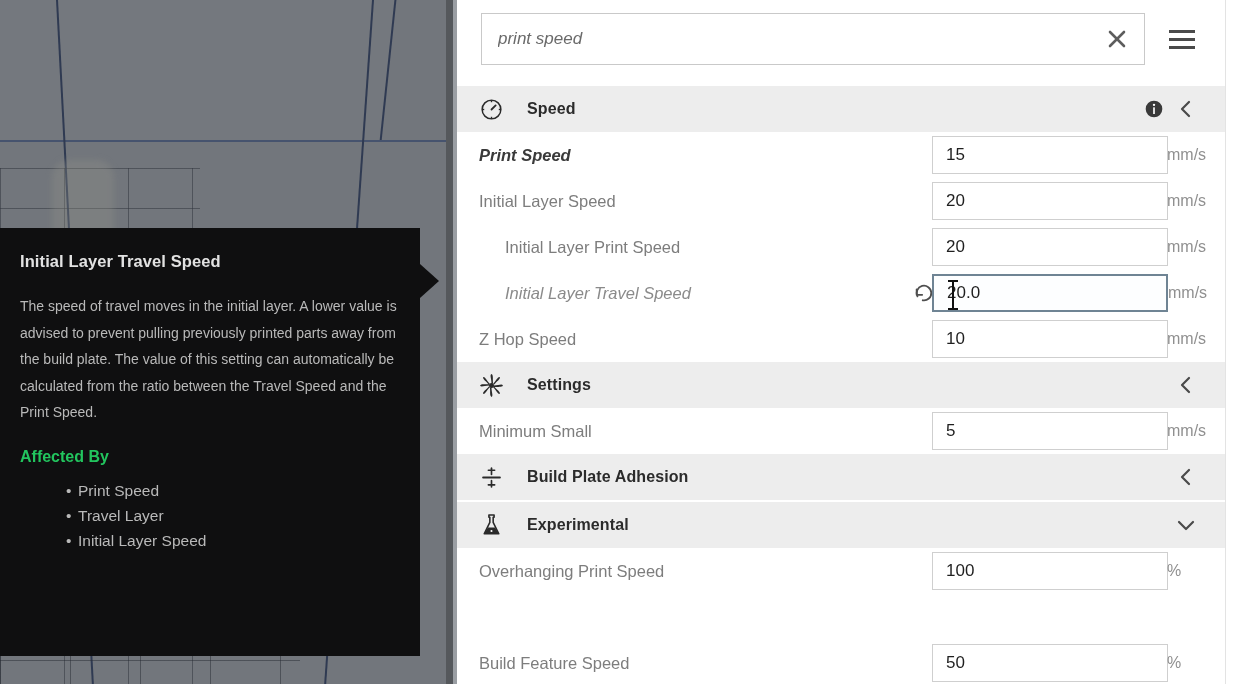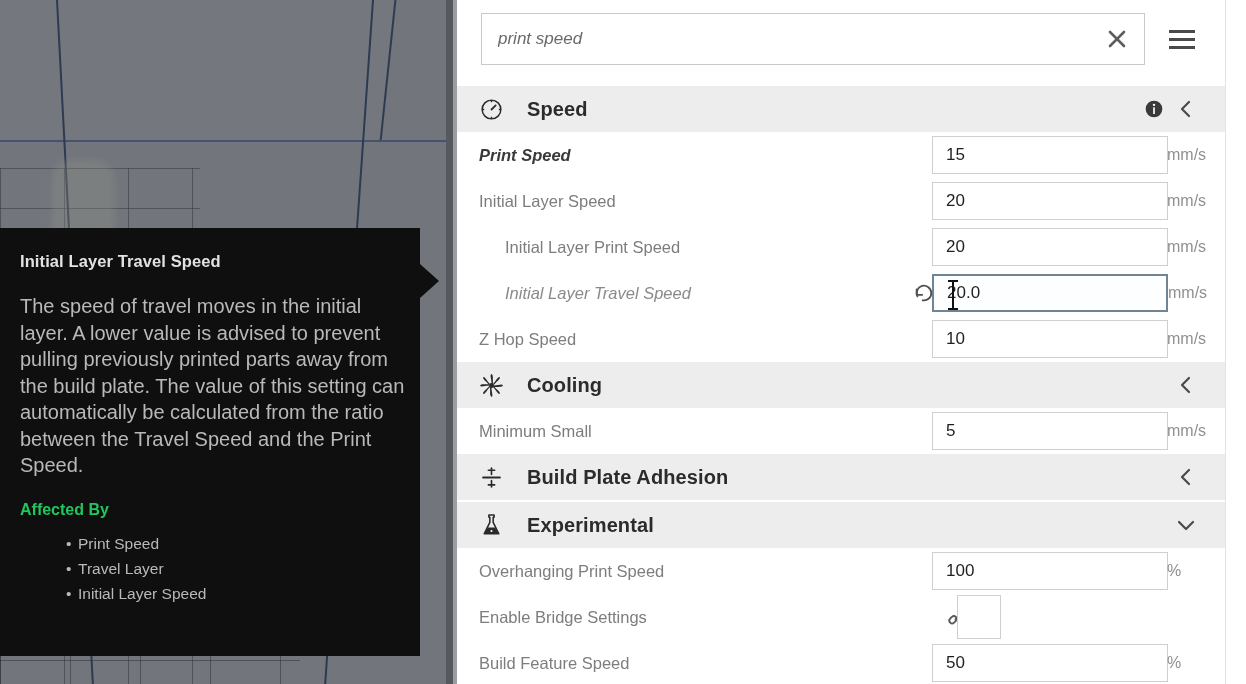--- a/index.html
+++ b/index.html
@@ -69,21 +69,21 @@
   .tooltip {
     position: absolute; left: 0; top: 228px; width: 420px; height: 428px;
     background: #0f0f10; color: #c9c9c9; padding: 24px 22px 0 20px;
     z-index: 30;
   }
   .tt-title {
     font-size: 16.5px; font-weight: bold; color: #e2e2e2;
     margin-bottom: 22px; letter-spacing: .1px;
   }
   .tt-body {
-    font-size: 20px; line-height: 26.5px; color: #b9b9b9;
+    font-size: 14px; line-height: 26.5px; color: #b9b9b9;
     width: 392px; margin-bottom: 22px;
   }
   .tt-sub {
     font-size: 16px; font-weight: bold; color: #22c55e; margin-bottom: 12px;
   }
   .tt-list { list-style: none; padding-left: 58px; }
   .tt-list li {
     font-size: 15.5px; line-height: 25px; color: #b9b9b9;
     position: relative;
   }
@@ -142,21 +142,21 @@
   .cat {
     position: absolute; left: 0; width: 768px; height: 46px;
     background: #ededed; display: flex; align-items: center;
     padding: 0 22px 0 22px;
   }
   .cat-icon {
     width: 34px; display: flex; align-items: center; justify-content: flex-start;
     color: #2a2a2a;
   }
   .cat-label {
-    flex: 1; font-size: 20px; font-weight: bold; color: #2b2b2b;
+    flex: 1; font-size: 16px; font-weight: bold; color: #2b2b2b;
     padding-left: 14px; letter-spacing: .1px;
   }
   .cat-info {
     width: 30px; display: flex; align-items: center; justify-content: center;
     color: #3a3a3a;
   }
   .cat-chev {
     width: 34px; display: flex; align-items: center; justify-content: center;
     color: #4a4a4a; font-size: 22px;
   }
@@ -349,21 +349,21 @@
           <path d="M12 10 C12 5 10 2 12 1 C14 2 13 6 13.5 10 Z"></path>
           <path d="M14 12 C19 12 22 10 23 12 C22 14 18 13 14 13.5 Z"></path>
           <path d="M12 14 C12 19 14 22 12 23 C10 22 11 18 10.5 14 Z"></path>
           <path d="M10 12 C5 12 2 14 1 12 C2 10 6 11 10 10.5 Z"></path>
           <path d="M13.6 10.4 C17 6.8 18.2 3.4 20 4 C20.6 5.8 17 8 14.6 11 Z"></path>
           <path d="M13.6 13.6 C17.2 17.2 18.2 20.6 20 20 C20.6 18.2 17 16 14.6 13 Z"></path>
           <path d="M10.4 13.6 C6.8 17.2 5.8 20.6 4 20 C3.4 18.2 7 16 9.4 13 Z"></path>
           <path d="M10.4 10.4 C6.8 6.8 5.8 3.4 4 4 C3.4 5.8 7 8 9.4 11 Z"></path>
         </svg>
       </div>
-      <div class="cat-label">Cooling</div>
+      <div class="cat-label">Settings</div>
       <div class="cat-chev">
         <svg width="18" height="22" viewBox="0 0 18 22" fill="none" stroke="#4a4a4a" stroke-width="2.2" stroke-linecap="round" stroke-linejoin="round">
           <polyline points="12,4 5,11 12,18"></polyline>
         </svg>
       </div>
     </div>
 
     <div class="row" style="top:408px">
       <div class="row-label">Minimum Small</div>
       <div class="field">
@@ -407,33 +407,20 @@
     </div>
 
     <div class="row" style="top:548px">
       <div class="row-label">Overhanging Print Speed</div>
       <div class="field">
         <input class="field-val" value="100" style="">
         <span class="field-unit">%</span>
       </div>
     </div>
 
-    <div class="row" style="top:594px">
-      <div class="row-label">Enable Bridge Settings</div>
-      <div class="row-icons">
-        <span class="ricon">
-          <svg width="24" height="24" viewBox="0 0 24 24" fill="none" stroke="#5a5a5a" stroke-width="1.9" stroke-linecap="round">
-            <path d="M9.5 14.5 L14.5 9.5"></path>
-            <rect x="3" y="12" width="8" height="5.5" rx="2.75" transform="rotate(-45 7 14.75)"></rect>
-            <rect x="13" y="6.5" width="8" height="5.5" rx="2.75" transform="rotate(-45 17 9.25)"></rect>
-          </svg>
-        </span>
-      </div>
-      <div class="checkbox"></div>
-    </div>
 
     <div class="row" style="top:640px">
       <div class="row-label">Build Feature Speed</div>
       <div class="field">
         <input class="field-val" value="50" style="">
         <span class="field-unit">%</span>
       </div>
     </div>
 
   </div>

